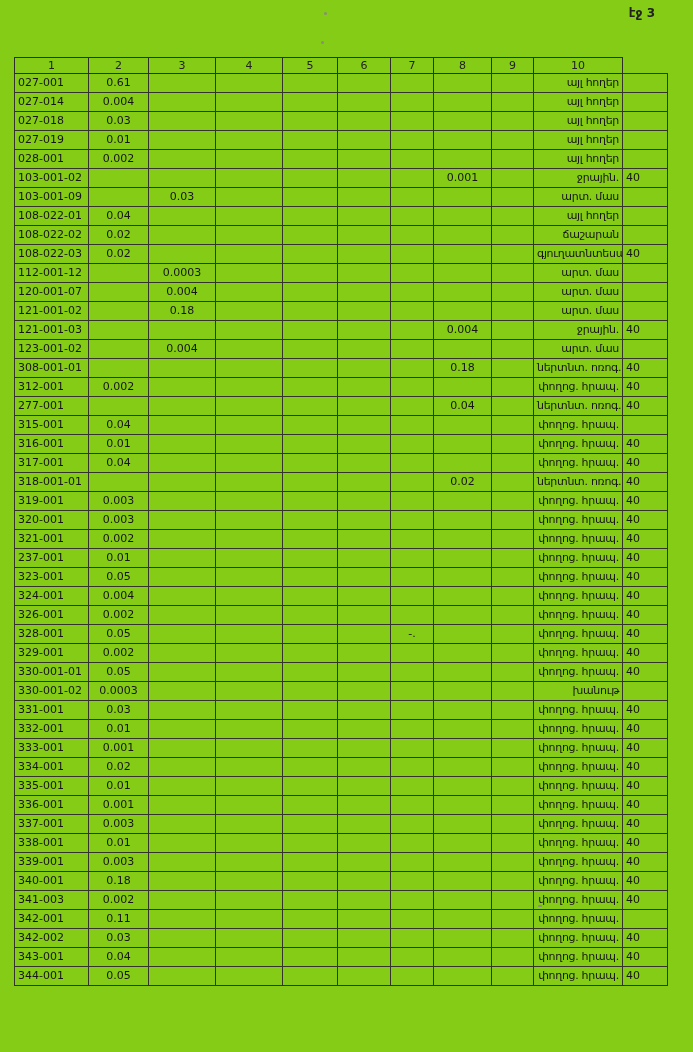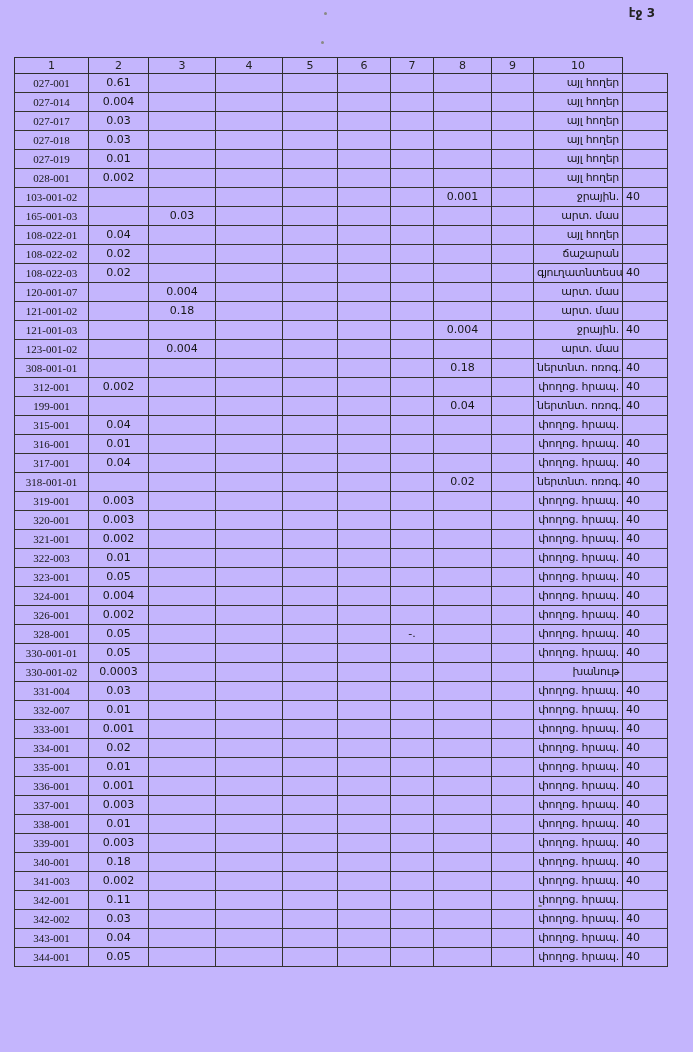--- a/index.html
+++ b/index.html
@@ -6,21 +6,21 @@
     margin: 0;
     padding: 0;
     background: #f6f6f3;
     font-family: "DejaVu Sans", sans-serif;
     color: #1b1b1b;
   }
   .page {
     position: relative;
     width: 693px;
     height: 1052px;
-    background: #c4b5fd;
+    background: #84cc16;
     overflow: hidden;
   }
   .page-number {
     position: absolute;
     top: 6px;
     right: 38px;
     font-size: 12px;
     font-weight: bold;
     color: #222;
   }
@@ -59,21 +59,21 @@
   table.doc-table td {
     border: 1px solid #34332f;
     font-size: 11px;
     height: 18px;
     line-height: 18px;
     padding: 0 3px;
     overflow: hidden;
     white-space: nowrap;
     color: #161616;
   }
-  td.c1 { text-align: center; font-family: Liberation Serif, serif; }
+  td.c1 { text-align: left; }
   td.c2, td.c3, td.c4, td.c5, td.c6, td.c7, td.c8, td.c9 { text-align: center; }
   td.c7 { color: #555; font-size: 9px; }
   td.c10 {
     text-align: right;
     font-size: 10px;
     letter-spacing: -0.3px;
     padding: 0 2px;
   }
   td.mark {
     border: none;
@@ -145,33 +145,20 @@
           <td class="c4"></td>
           <td class="c5"></td>
           <td class="c6"></td>
           <td class="c7"></td>
           <td class="c8"></td>
           <td class="c9"></td>
           <td class="c10">այլ հողեր</td>
           <td class="mark"></td>
         </tr>
         <tr>
-          <td class="c1">027-017</td>
-          <td class="c2">0.03</td>
-          <td class="c3"></td>
-          <td class="c4"></td>
-          <td class="c5"></td>
-          <td class="c6"></td>
-          <td class="c7"></td>
-          <td class="c8"></td>
-          <td class="c9"></td>
-          <td class="c10">այլ հողեր</td>
-          <td class="mark"></td>
-        </tr>
-        <tr>
           <td class="c1">027-018</td>
           <td class="c2">0.03</td>
           <td class="c3"></td>
           <td class="c4"></td>
           <td class="c5"></td>
           <td class="c6"></td>
           <td class="c7"></td>
           <td class="c8"></td>
           <td class="c9"></td>
           <td class="c10">այլ հողեր</td>
@@ -210,21 +197,21 @@
           <td class="c4"></td>
           <td class="c5"></td>
           <td class="c6"></td>
           <td class="c7"></td>
           <td class="c8">0.001</td>
           <td class="c9"></td>
           <td class="c10">ջրային.</td>
           <td class="mark">40</td>
         </tr>
         <tr>
-          <td class="c1">165-001-03</td>
+          <td class="c1">103-001-09</td>
           <td class="c2"></td>
           <td class="c3">0.03</td>
           <td class="c4"></td>
           <td class="c5"></td>
           <td class="c6"></td>
           <td class="c7"></td>
           <td class="c8"></td>
           <td class="c9"></td>
           <td class="c10">արտ. մաս</td>
           <td class="mark"></td>
@@ -262,20 +249,33 @@
           <td class="c4"></td>
           <td class="c5"></td>
           <td class="c6"></td>
           <td class="c7"></td>
           <td class="c8"></td>
           <td class="c9"></td>
           <td class="c10">գյուղատնտեսարան</td>
           <td class="mark">40</td>
         </tr>
         <tr>
+          <td class="c1">112-001-12</td>
+          <td class="c2"></td>
+          <td class="c3">0.0003</td>
+          <td class="c4"></td>
+          <td class="c5"></td>
+          <td class="c6"></td>
+          <td class="c7"></td>
+          <td class="c8"></td>
+          <td class="c9"></td>
+          <td class="c10">արտ. մաս</td>
+          <td class="mark"></td>
+        </tr>
+        <tr>
           <td class="c1">120-001-07</td>
           <td class="c2"></td>
           <td class="c3">0.004</td>
           <td class="c4"></td>
           <td class="c5"></td>
           <td class="c6"></td>
           <td class="c7"></td>
           <td class="c8"></td>
           <td class="c9"></td>
           <td class="c10">արտ. մաս</td>
@@ -340,21 +340,21 @@
           <td class="c4"></td>
           <td class="c5"></td>
           <td class="c6"></td>
           <td class="c7"></td>
           <td class="c8"></td>
           <td class="c9"></td>
           <td class="c10">փողոց. հրապ.</td>
           <td class="mark">40</td>
         </tr>
         <tr>
-          <td class="c1">199-001</td>
+          <td class="c1">277-001</td>
           <td class="c2"></td>
           <td class="c3"></td>
           <td class="c4"></td>
           <td class="c5"></td>
           <td class="c6"></td>
           <td class="c7"></td>
           <td class="c8">0.04</td>
           <td class="c9"></td>
           <td class="c10">ներտնտ. ոռոգ. ցանց</td>
           <td class="mark">40</td>
@@ -444,21 +444,21 @@
           <td class="c4"></td>
           <td class="c5"></td>
           <td class="c6"></td>
           <td class="c7"></td>
           <td class="c8"></td>
           <td class="c9"></td>
           <td class="c10">փողոց. հրապ.</td>
           <td class="mark">40</td>
         </tr>
         <tr>
-          <td class="c1">322-003</td>
+          <td class="c1">237-001</td>
           <td class="c2">0.01</td>
           <td class="c3"></td>
           <td class="c4"></td>
           <td class="c5"></td>
           <td class="c6"></td>
           <td class="c7"></td>
           <td class="c8"></td>
           <td class="c9"></td>
           <td class="c10">փողոց. հրապ.</td>
           <td class="mark">40</td>
@@ -509,20 +509,33 @@
           <td class="c4"></td>
           <td class="c5"></td>
           <td class="c6"></td>
           <td class="c7">-.</td>
           <td class="c8"></td>
           <td class="c9"></td>
           <td class="c10">փողոց. հրապ.</td>
           <td class="mark">40</td>
         </tr>
         <tr>
+          <td class="c1">329-001</td>
+          <td class="c2">0.002</td>
+          <td class="c3"></td>
+          <td class="c4"></td>
+          <td class="c5"></td>
+          <td class="c6"></td>
+          <td class="c7"></td>
+          <td class="c8"></td>
+          <td class="c9"></td>
+          <td class="c10">փողոց. հրապ.</td>
+          <td class="mark">40</td>
+        </tr>
+        <tr>
           <td class="c1">330-001-01</td>
           <td class="c2">0.05</td>
           <td class="c3"></td>
           <td class="c4"></td>
           <td class="c5"></td>
           <td class="c6"></td>
           <td class="c7"></td>
           <td class="c8"></td>
           <td class="c9"></td>
           <td class="c10">փողոց. հրապ.</td>
@@ -535,34 +548,34 @@
           <td class="c4"></td>
           <td class="c5"></td>
           <td class="c6"></td>
           <td class="c7"></td>
           <td class="c8"></td>
           <td class="c9"></td>
           <td class="c10">խանութ</td>
           <td class="mark"></td>
         </tr>
         <tr>
-          <td class="c1">331-004</td>
+          <td class="c1">331-001</td>
           <td class="c2">0.03</td>
           <td class="c3"></td>
           <td class="c4"></td>
           <td class="c5"></td>
           <td class="c6"></td>
           <td class="c7"></td>
           <td class="c8"></td>
           <td class="c9"></td>
           <td class="c10">փողոց. հրապ.</td>
           <td class="mark">40</td>
         </tr>
         <tr>
-          <td class="c1">332-007</td>
+          <td class="c1">332-001</td>
           <td class="c2">0.01</td>
           <td class="c3"></td>
           <td class="c4"></td>
           <td class="c5"></td>
           <td class="c6"></td>
           <td class="c7"></td>
           <td class="c8"></td>
           <td class="c9"></td>
           <td class="c10">փողոց. հրապ.</td>
           <td class="mark">40</td>

